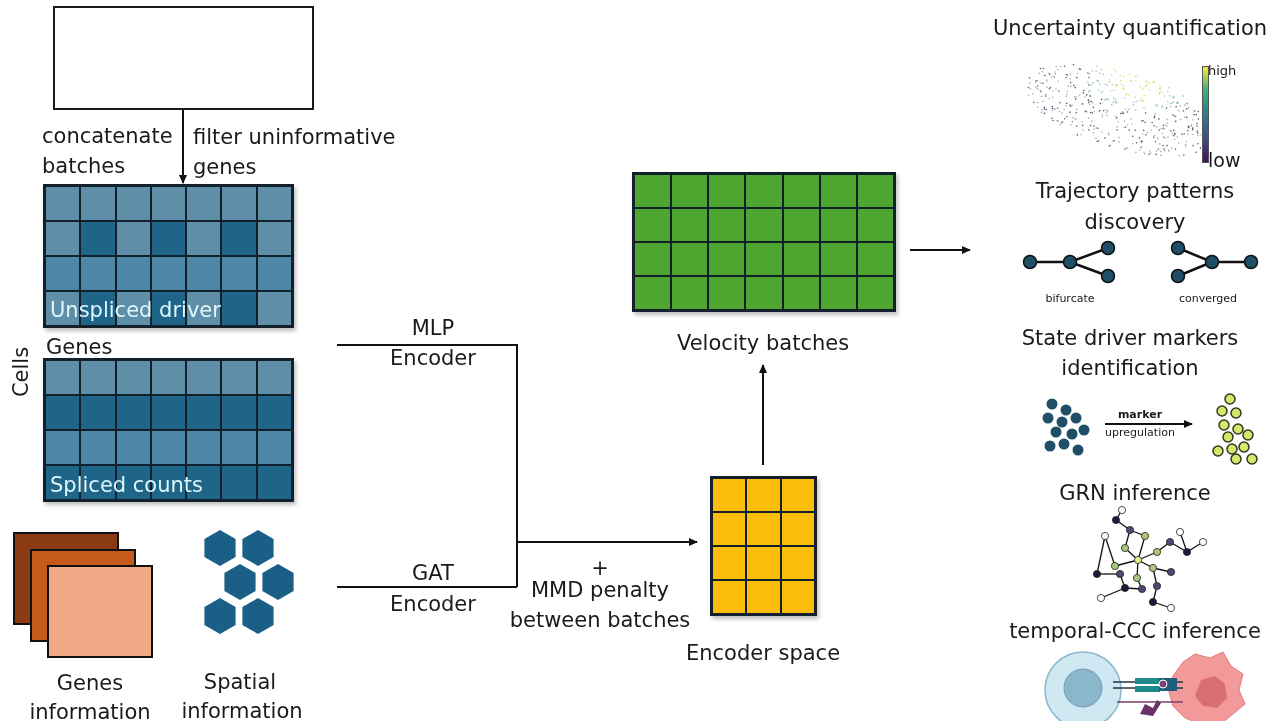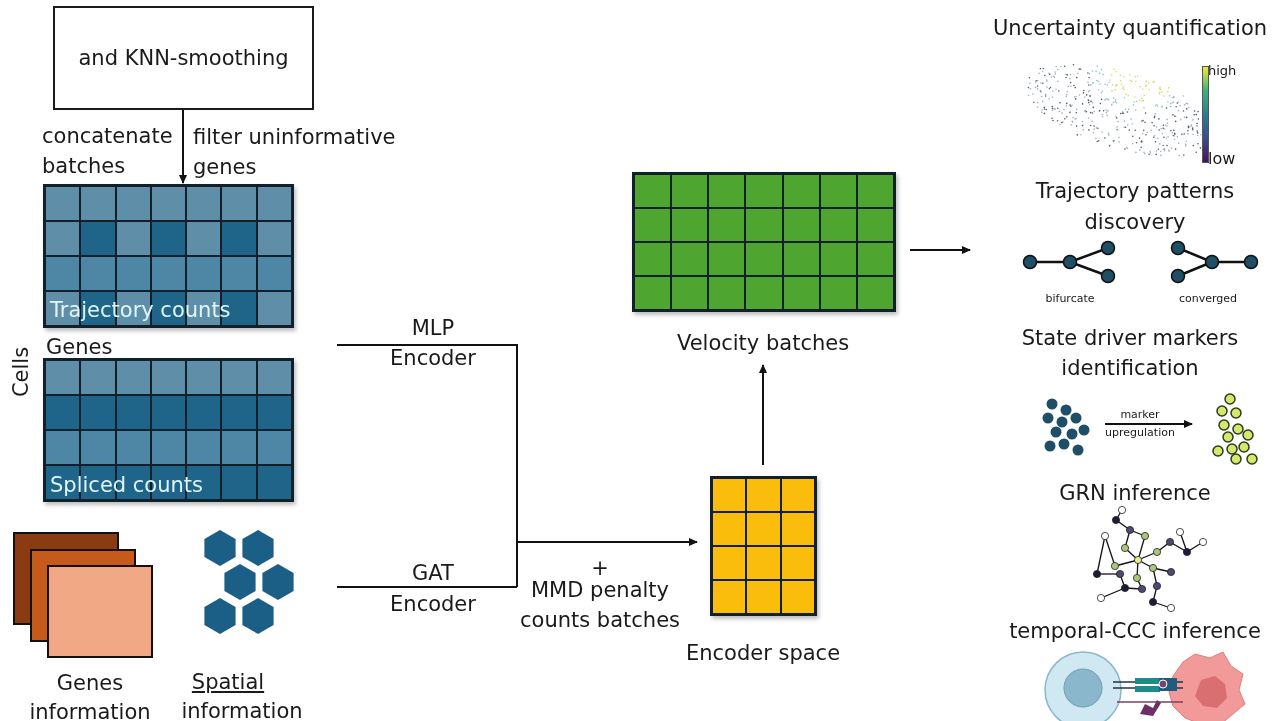--- a/index.html
+++ b/index.html
@@ -18,21 +18,20 @@
   .grid-label { position:absolute; font-size:21px; color:#dff6fb; white-space:nowrap; }
   .cells-label { position:absolute; left:-4px; top:360px; font-size:21px;
                  transform:rotate(-90deg); transform-origin:center; }
   svg { position:absolute; overflow:visible; }
   .small { font-size:13px; }
 </style>
 </head>
 <body>
 
 <div class="norm-box">
-  <span>and KNN-smoothing</span>
 </div>
 
 <svg width="1280" height="721" style="left:0;top:0;">
   <defs>
     <marker id="ah" markerWidth="10" markerHeight="10" refX="8" refY="5" orient="auto" markerUnits="userSpaceOnUse">
       <path d="M0,1 L9,5 L0,9 Z" fill="#111"></path>
     </marker>
   </defs>
   <line x1="183" y1="110" x2="183" y2="183" stroke="#111" stroke-width="2" marker-end="url(#ah)"></line>
 
@@ -75,21 +74,21 @@
     <div class="cell" style="background: rgb(78, 134, 166);"></div>
     <div class="cell" style="background: rgb(78, 134, 166);"></div>
     <div class="cell" style="background: rgb(95, 142, 169);"></div>
     <div class="cell" style="background: rgb(31, 101, 137);"></div>
     <div class="cell" style="background: rgb(95, 142, 169);"></div>
     <div class="cell" style="background: rgb(31, 101, 137);"></div>
     <div class="cell" style="background: rgb(95, 142, 169);"></div>
     <div class="cell" style="background: rgb(31, 101, 137);"></div>
     <div class="cell" style="background: rgb(95, 142, 169);"></div>
   </div>
-<div class="grid-label" style="left:50px;top:298px;">Trajectory counts</div>
+<div class="grid-label" style="left:50px;top:298px;">Unspliced driver</div>
 
 <div class="txt" style="left:46px;top:332px;">Genes</div>
 <div class="cells-label">Cells</div>
 
 <div class="grid" id="spliced-grid" style="left:43px;top:358px;width:251px;height:144px;grid-template-columns:repeat(7,1fr);grid-template-rows:repeat(4,1fr);">
     <div class="cell" style="background: rgb(95, 142, 169);"></div>
     <div class="cell" style="background: rgb(95, 142, 169);"></div>
     <div class="cell" style="background: rgb(95, 142, 169);"></div>
     <div class="cell" style="background: rgb(95, 142, 169);"></div>
     <div class="cell" style="background: rgb(95, 142, 169);"></div>
@@ -128,31 +127,31 @@
 <div class="txt center" style="left:20px;top:697px;width:140px;">information</div>
 
 <svg id="hexes" width="110" height="115" style="left:200px;top:530px;">
     <polygon points="20.0,0.0 35.6,9.0 35.6,27.0 20.0,36.0 4.4,27.0 4.4,9.0" fill="#1c5f86"></polygon>
     <polygon points="58.0,0.0 73.6,9.0 73.6,27.0 58.0,36.0 42.4,27.0 42.4,9.0" fill="#1c5f86"></polygon>
     <polygon points="40.0,34.0 55.6,43.0 55.6,61.0 40.0,70.0 24.4,61.0 24.4,43.0" fill="#1c5f86"></polygon>
     <polygon points="78.0,34.0 93.6,43.0 93.6,61.0 78.0,70.0 62.4,61.0 62.4,43.0" fill="#1c5f86"></polygon>
     <polygon points="20.0,68.0 35.6,77.0 35.6,95.0 20.0,104.0 4.4,95.0 4.4,77.0" fill="#1c5f86"></polygon>
     <polygon points="58.0,68.0 73.6,77.0 73.6,95.0 58.0,104.0 42.4,95.0 42.4,77.0" fill="#1c5f86"></polygon>
   </svg>
-<div class="txt center" style="left:168px;top:667px;width:120px;text-decoration:underline;">Spatial</div>
+<div class="txt center" style="left:180px;top:667px;width:120px;">Spatial</div>
 <div class="txt center" style="left:172px;top:696px;width:140px;">information</div>
 
 <div class="txt center" style="left:373px;top:313px;width:120px;">MLP</div>
 <div class="txt center" style="left:373px;top:343px;width:120px;">Encoder</div>
 <div class="txt center" style="left:373px;top:558px;width:120px;">GAT</div>
 <div class="txt center" style="left:373px;top:589px;width:120px;">Encoder</div>
 
 <div class="txt center" style="left:540px;top:553px;width:120px;">+</div>
 <div class="txt center" style="left:500px;top:575px;width:200px;">MMD penalty</div>
-<div class="txt center" style="left:490px;top:605px;width:220px;">counts batches</div>
+<div class="txt center" style="left:490px;top:605px;width:220px;">between batches</div>
 
 <div class="grid" id="velocity-grid" style="left:632px;top:172px;width:264px;height:140px;grid-template-columns:repeat(7,1fr);grid-template-rows:repeat(4,1fr);">
     <div class="cell" style="background: rgb(78, 165, 47);"></div>
     <div class="cell" style="background: rgb(78, 165, 47);"></div>
     <div class="cell" style="background: rgb(78, 165, 47);"></div>
     <div class="cell" style="background: rgb(78, 165, 47);"></div>
     <div class="cell" style="background: rgb(78, 165, 47);"></div>
     <div class="cell" style="background: rgb(78, 165, 47);"></div>
     <div class="cell" style="background: rgb(78, 165, 47);"></div>
     <div class="cell" style="background: rgb(78, 165, 47);"></div>
@@ -623,21 +622,21 @@
     <circle cx="180.4" cy="92.9" r="0.8" fill="#555a66"></circle>
     <circle cx="134.5" cy="26.7" r="0.8" fill="#d9d66a"></circle>
     <circle cx="12.9" cy="38.9" r="0.8" fill="#9fb0c0"></circle>
     <circle cx="153.9" cy="75.4" r="0.8" fill="#555a66"></circle>
     <circle cx="50.6" cy="27.6" r="0.8" fill="#555a66"></circle>
     <circle cx="44.6" cy="11.2" r="0.8" fill="#555a66"></circle>
     <circle cx="119.6" cy="45.2" r="0.8" fill="#d9d66a"></circle>
   </svg>
 <div class="abs" style="left:1202px;top:66px;width:5px;height:95px;background:linear-gradient(#f4e73a,#3eb07a,#2c7d8e,#3b4f8a,#44105c);border:1px solid #555;"></div>
 <div class="abs small" style="left:1208px;top:63px;font-size:13px;">high</div>
-<div class="abs small" style="left:1208px;top:149px;font-size:16px;">low</div>
+<div class="abs small" style="left:1208px;top:149px;font-size:19px;">low</div>
 
 <div class="txt center" style="left:985px;top:176px;width:300px;">Trajectory patterns</div>
 <div class="txt center" style="left:985px;top:207px;width:300px;">discovery</div>
 <svg width="260" height="50" style="left:1015px;top:240px;">
   <g stroke="#111" stroke-width="2.5">
     <line x1="15" y1="22" x2="55" y2="22"></line>
       <line x1="55" y1="22" x2="93" y2="8"></line>
       <line x1="55" y1="22" x2="93" y2="36"></line>
     <line x1="163" y1="8" x2="197" y2="22"></line>
       <line x1="163" y1="36" x2="197" y2="22"></line>
@@ -678,21 +677,21 @@
     <circle cx="184" cy="33" r="5" fill="#d5e86a" stroke="#2c3a20" stroke-width="1.5"></circle>
     <circle cx="198" cy="37" r="5" fill="#d5e86a" stroke="#2c3a20" stroke-width="1.5"></circle>
     <circle cx="208" cy="43" r="5" fill="#d5e86a" stroke="#2c3a20" stroke-width="1.5"></circle>
     <circle cx="188" cy="45" r="5" fill="#d5e86a" stroke="#2c3a20" stroke-width="1.5"></circle>
     <circle cx="178" cy="59" r="5" fill="#d5e86a" stroke="#2c3a20" stroke-width="1.5"></circle>
     <circle cx="192" cy="57" r="5" fill="#d5e86a" stroke="#2c3a20" stroke-width="1.5"></circle>
     <circle cx="204" cy="55" r="5" fill="#d5e86a" stroke="#2c3a20" stroke-width="1.5"></circle>
     <circle cx="196" cy="67" r="5" fill="#d5e86a" stroke="#2c3a20" stroke-width="1.5"></circle>
     <circle cx="212" cy="67" r="5" fill="#d5e86a" stroke="#2c3a20" stroke-width="1.5"></circle>
   </svg>
-<div class="abs" style="left:1105px;top:408px;width:70px;text-align:center;font-size:11px;">marker</div>
+<div class="abs" style="left:1105px;top:408px;width:70px;text-align:center;font-size:11px;font-weight:bold;">marker</div>
 <div class="abs" style="left:1095px;top:426px;width:90px;text-align:center;font-size:11px;">upregulation</div>
 
 <div class="txt center" style="left:985px;top:478px;width:300px;">GRN inference</div>
 <svg id="grn" width="140" height="100" style="left:1085px;top:508px;">
     <line x1="53" y1="52" x2="40" y2="40" stroke="#111" stroke-width="1.3"></line>
     <line x1="53" y1="52" x2="30" y2="58" stroke="#111" stroke-width="1.3"></line>
     <line x1="53" y1="52" x2="52" y2="70" stroke="#111" stroke-width="1.3"></line>
     <line x1="53" y1="52" x2="68" y2="60" stroke="#111" stroke-width="1.3"></line>
     <line x1="53" y1="52" x2="72" y2="44" stroke="#111" stroke-width="1.3"></line>
     <line x1="40" y1="40" x2="45" y2="22" stroke="#111" stroke-width="1.3"></line>

